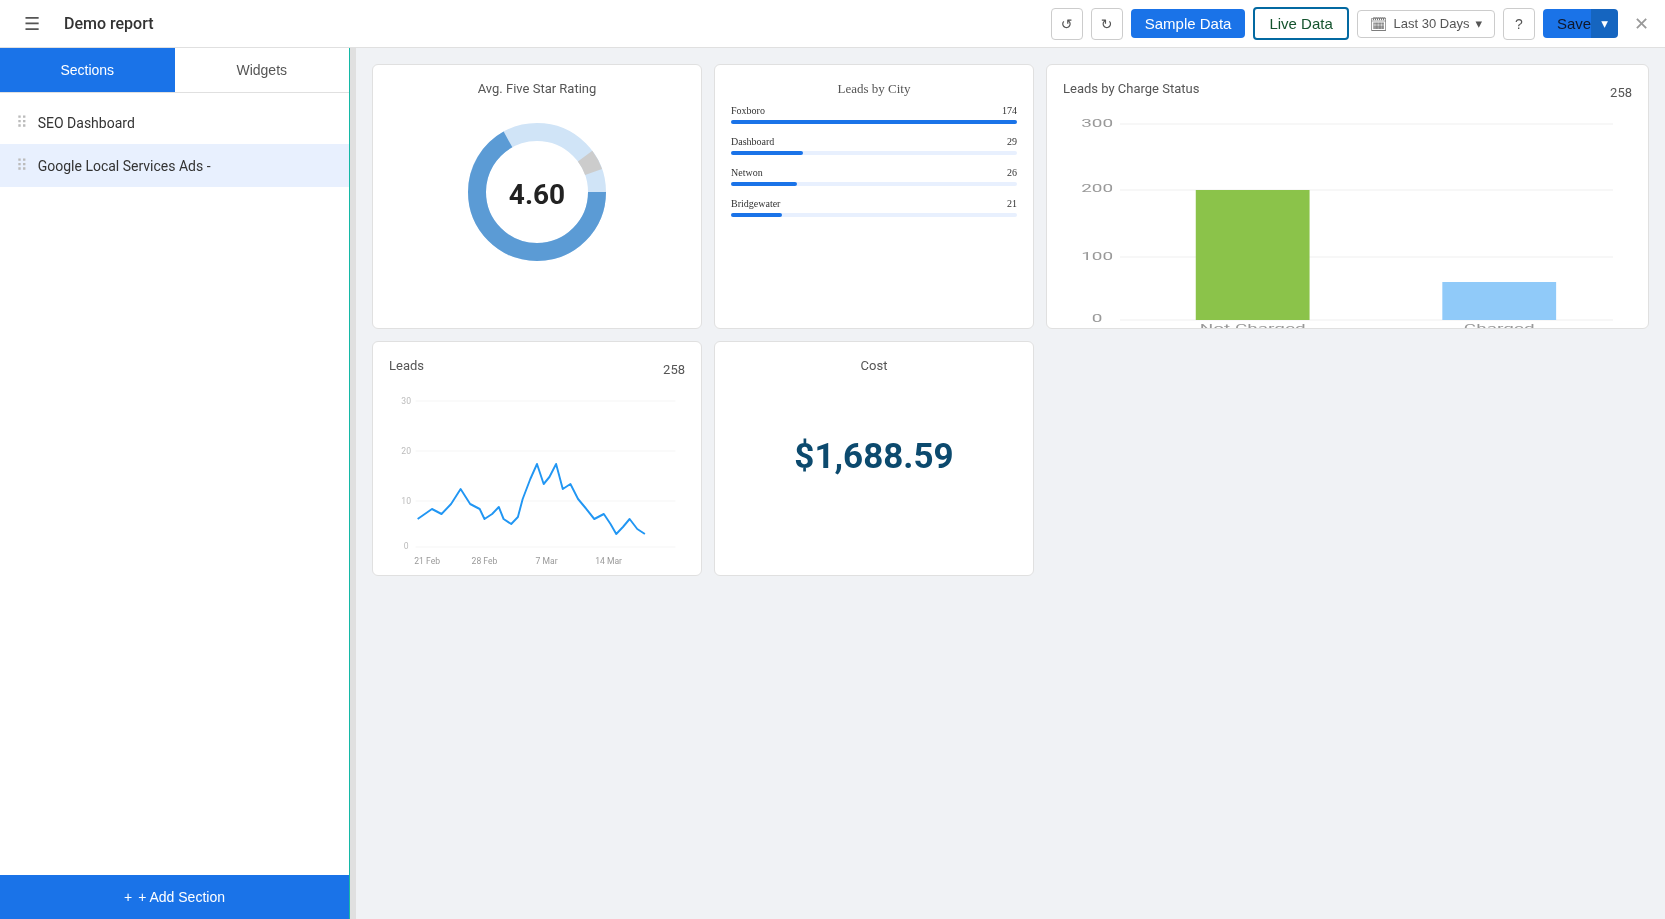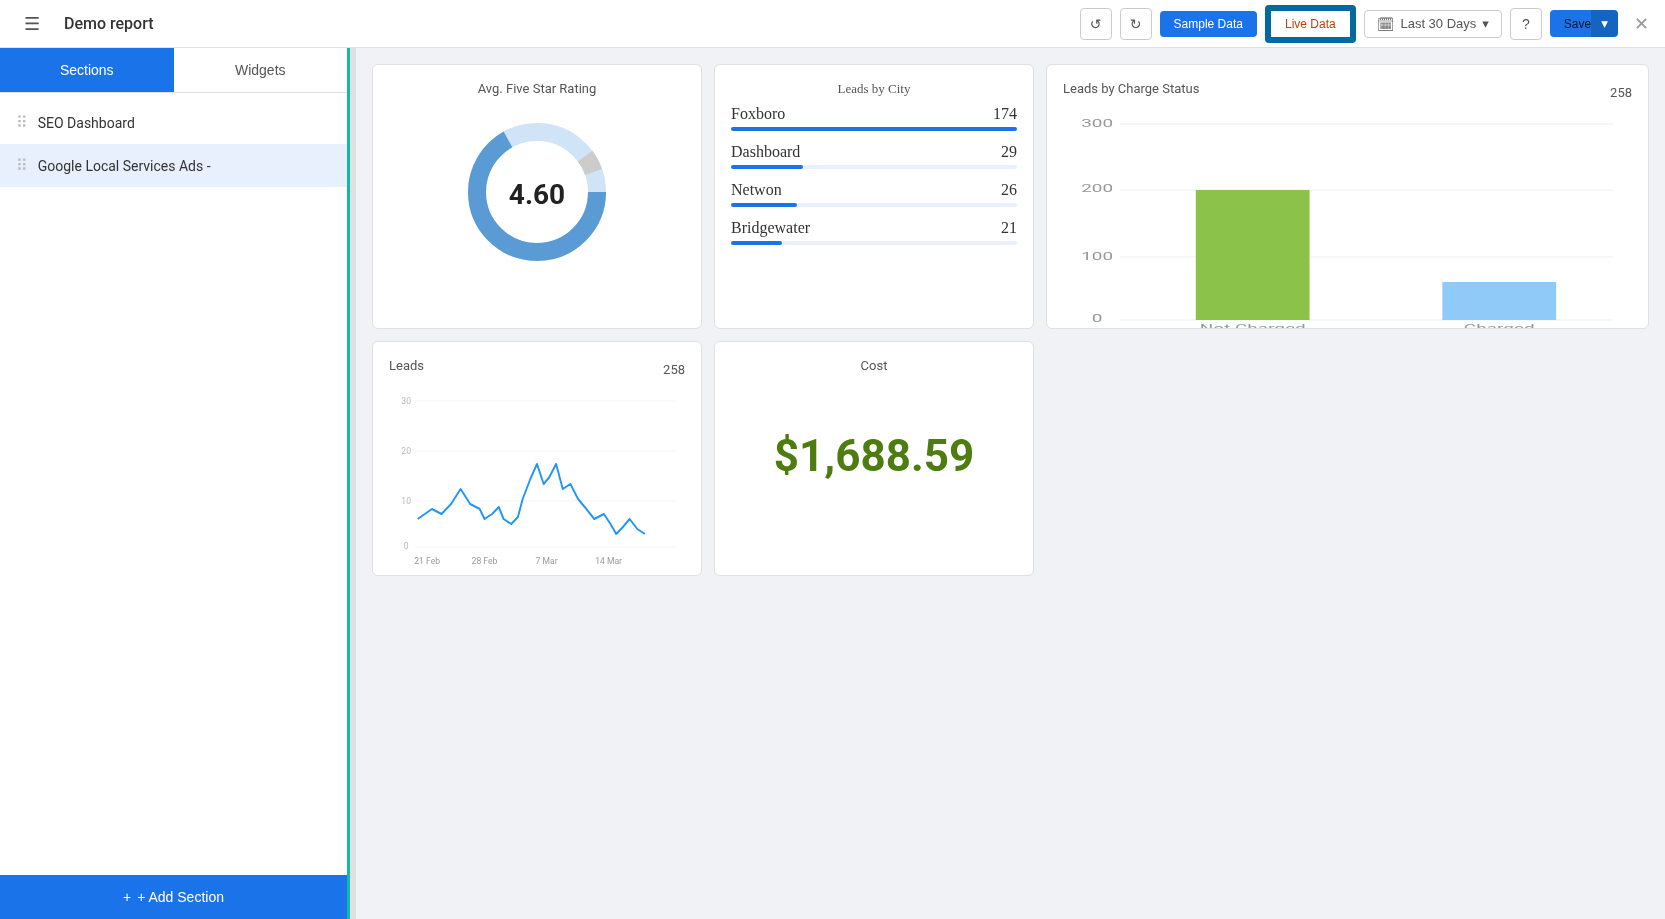--- a/index.html
+++ b/index.html
@@ -15,38 +15,38 @@
       border-bottom: 1px solid #e0e0e0;
       position: fixed;
       top: 0;
       left: 0;
       right: 0;
       z-index: 100;
     }
     .header-left { display: flex; align-items: center; gap: 16px; }
     .header-title { font-size: 16px; font-weight: 500; color: #333; }
     .header-right { margin-left: auto; display: flex; align-items: center; gap: 8px; }
-    .btn { display: flex; align-items: center; gap: 6px; padding: 6px 14px; border-radius: 4px; border: none; cursor: pointer; font-size: 12px; font-weight: 500; }
-    .btn-ghost { background: transparent; border: 6px solid #0369a1; color: #c2410c; }
+    .btn { display: flex; align-items: center; gap: 6px; padding: 6px 14px; border-radius: 4px; border: none; cursor: pointer; font-size: 15px; font-weight: 500; }
+    .btn-ghost { background: transparent; border: 2px solid #0369a1; color: #14532d; }
     .btn-primary { background: #1a73e8; color: #fff; }
     .btn-save { background: #1a73e8; color: #0f172a; padding: 6px 0 6px 14px; border-radius: 4px 0 0 4px; }
     .btn-save-caret { background: #1565c0; color: #fff; padding: 6px 10px; border-radius: 0 4px 4px 0; border-left: 1px solid #1565c0; cursor: pointer; border: none; }
     .btn-date { background: #fff; border: 1px solid #ccc; color: #555; display: flex; align-items: center; gap: 6px; padding: 5px 12px; border-radius: 4px; cursor: pointer; font-size: 13px; }
     .icon-btn { background: transparent; border: 1px solid #ccc; color: #555; width: 32px; height: 32px; display: flex; align-items: center; justify-content: center; border-radius: 4px; cursor: pointer; font-size: 14px; }
     .close-btn { background: transparent; border: none; cursor: pointer; color: #999; font-size: 18px; margin-left: 8px; }
 
     
     .layout { display: flex; margin-top: 48px; height: calc(919px - 48px); }
 
     
     .sidebar {
       width: 350px;
       min-width: 350px;
       background: #fff;
-      border-right: 3px solid #14b8a6;
+      border-right: 1px solid #14b8a6;
       display: flex;
       flex-direction: column;
       height: 100%;
     }
     .sidebar-tabs { display: flex; border-bottom: 1px solid #e0e0e0; }
     .sidebar-tab {
       flex: 1;
       padding: 14px 0;
       text-align: center;
       font-size: 14px;
@@ -136,29 +136,29 @@
       left: 50%;
       transform: translate(-50%, -50%);
       font-size: 28px;
       font-weight: 700;
       color: #222;
     }
     .donut-wrapper { position: relative; display: inline-block; }
 
     
     .bar-item { margin-bottom: 12px; }
-    .bar-item-header { display: flex; justify-content: space-between; font-size: 16px; color: #333; margin-bottom: 4px; }
+    .bar-item-header { display: flex; justify-content: space-between; font-size: 10px; color: #333; margin-bottom: 4px; }
     .bar-track { background: #e8f0fe; height: 4px; border-radius: 2px; }
     .bar-fill { background: #1a73e8; height: 4px; border-radius: 2px; }
 
     
     .line-chart-container { width: 100%; height: 170px; position: relative; margin-top: 8px; }
 
     
-    .cost-value { font-size: 44px; font-weight: 700; color: #4d7c0f; display: flex; align-items: center; justify-content: center; height: 150px; }
+    .cost-value { font-size: 35px; font-weight: 700; color: #0c4a6e; display: flex; align-items: center; justify-content: center; height: 150px; }
 
     
     .bar-chart-container { width: 100%; height: 200px; position: relative; }
 
     .section-divider {
       width: 6px;
       background: #e0e0e0;
       cursor: col-resize;
       min-height: 100%;
     }

